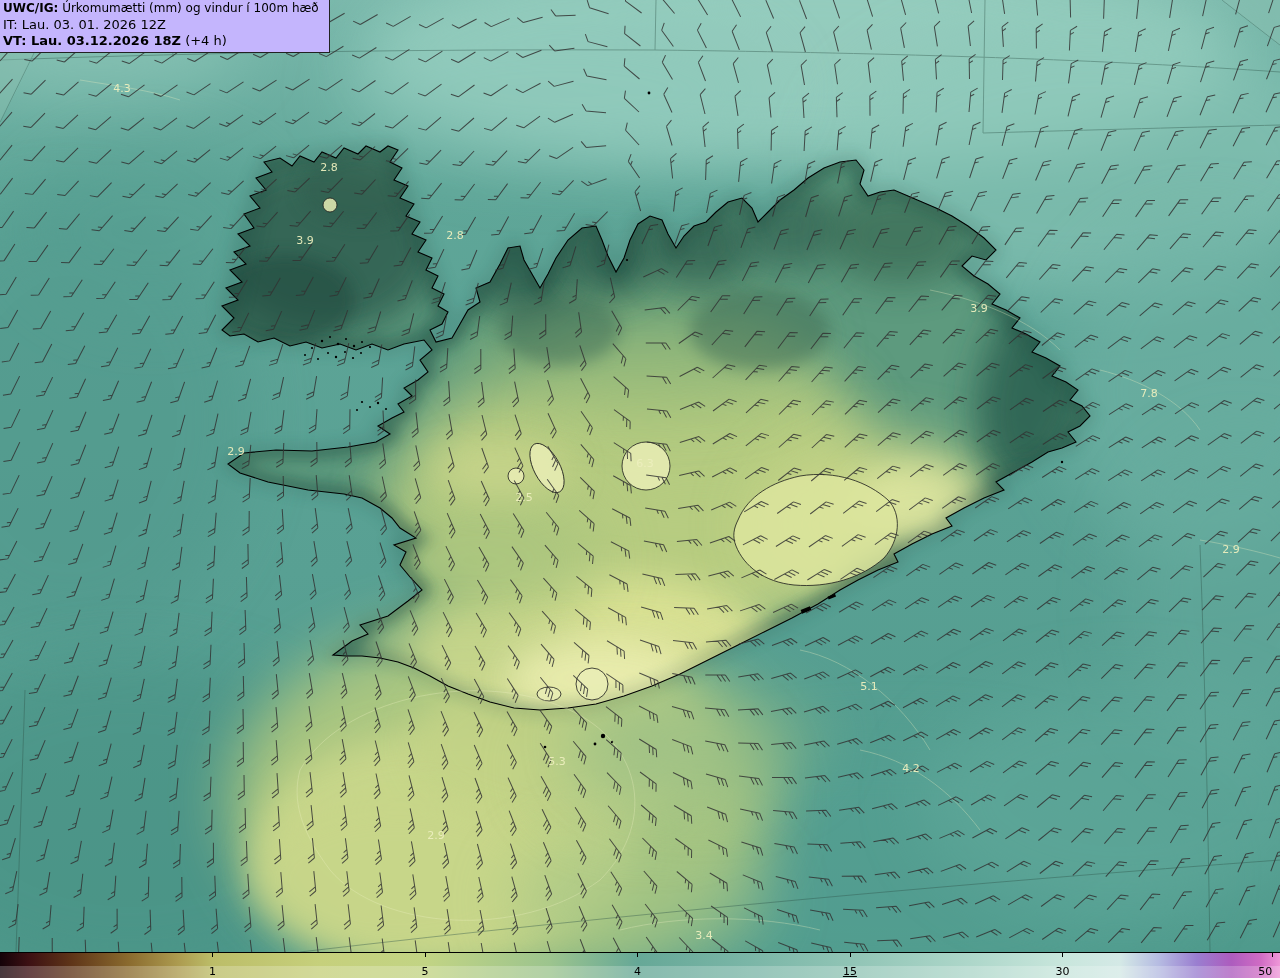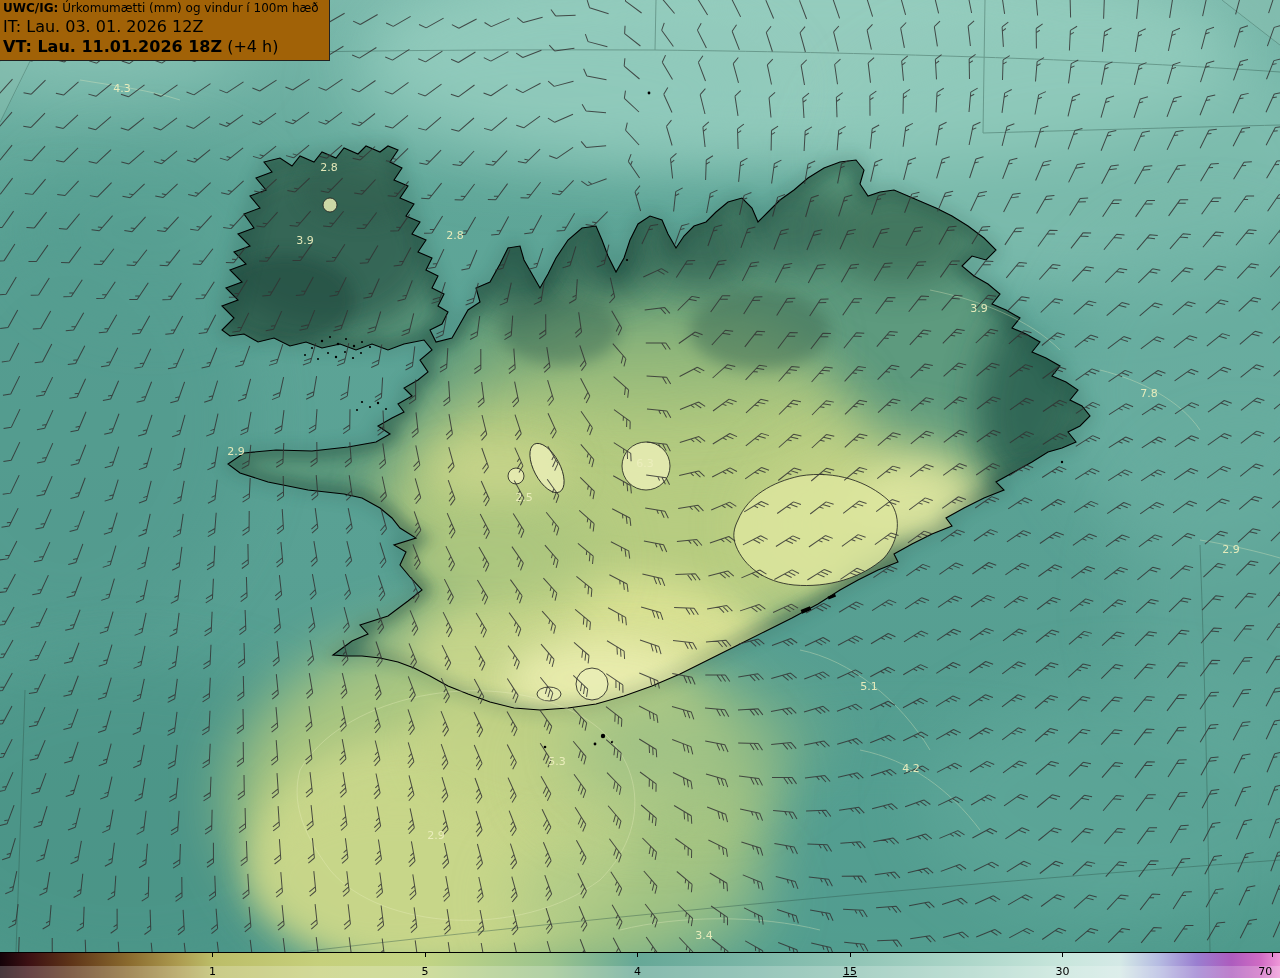--- a/index.html
+++ b/index.html
@@ -1,22 +1,22 @@
 <!DOCTYPE html>
 <html><head>
 <meta charset="utf-8">
 <style>
   *{margin:0;padding:0;box-sizing:border-box}
   html,body{width:1280px;height:978px;overflow:hidden;background:#fff;font-family:"DejaVu Sans",sans-serif}
   .stage{position:relative;width:1280px;height:978px}
   .map-svg{position:absolute;top:0;left:0;display:block}
-  .infobox{position:absolute;top:0;left:0;z-index:6;background:#a16207;padding:1px 10px 2px 3px;
+  .infobox{position:absolute;top:0;left:0;z-index:6;background:#c4b5fd;padding:1px 10px 2px 3px;
            font-size:12px;line-height:1.3;border-right:1px solid #222;border-bottom:1px solid #222;white-space:nowrap}
   .infobox .b{font-weight:bold}
-  .infobox .l2,.infobox .l3{font-size:16px}
+  .infobox .l2,.infobox .l3{font-size:13px}
   .colorbar-wrap{position:absolute;left:0;bottom:0;width:1280px;height:26px;border-top:1px solid #000;z-index:5}
   .colorbar{position:absolute;inset:0}
   .colorbar::after{content:"";position:absolute;left:0;right:0;bottom:0;height:12px;background:rgba(255,255,255,.22)}
   .cb-ticks{position:absolute;inset:0}
   .cb-tick{position:absolute;top:0;width:1px;height:4px;background:#000}
   .cb-label{position:absolute;bottom:0;transform:translateX(-50%);font-size:11px;color:#000}
   #barbs{stroke:#333;opacity:.85}
   #barbs path{fill:none;stroke-width:1}
   #labels{font-size:11px;text-anchor:middle;opacity:.95}
   .graticule{stroke:#2e5348;opacity:.4;fill:none;stroke-width:1}
@@ -1326,34 +1326,34 @@
         <text x="557" y="765">5.3</text>
         <text x="911" y="772">4.2</text>
         <text x="436" y="839">2.9</text>
         <text x="704" y="939">3.4</text>
       </g>
   </svg>
 
   <div class="infobox">
     <div class="l1"><span class="b">UWC/IG:</span> <span>Úrkomumætti (mm) og vindur í 100m hæð</span></div>
     <div class="l2">IT: Lau. 03. 01. 2026 12Z</div>
-    <div class="l3"><span class="b">VT: Lau. 11.01.2026 18Z</span><span> (+4 h)</span></div>
+    <div class="l3"><span class="b">VT: Lau. 03.12.2026 18Z</span><span> (+4 h)</span></div>
   </div>
 
   <div class="colorbar-wrap">
     <div class="colorbar" style="background: linear-gradient(to right, rgb(20, 2, 8) 0%, rgb(60, 16, 19) 2.2%, rgb(94, 52, 24) 5.5%, rgb(138, 106, 46) 10%, rgb(173, 156, 80) 14%, rgb(188, 189, 104) 16.6%, rgb(198, 208, 124) 25%, rgb(194, 212, 132) 33.2%, rgb(156, 196, 142) 43%, rgb(102, 168, 151) 49.8%, rgb(121, 181, 166) 58%, rgb(144, 196, 181) 66.4%, rgb(174, 215, 202) 76%, rgb(200, 230, 220) 83%, rgb(212, 233, 230) 87.5%, rgb(182, 188, 226) 90.5%, rgb(154, 126, 208) 93.5%, rgb(173, 92, 190) 96.2%, rgb(208, 108, 196) 98.5%, rgb(239, 151, 216) 100%);"></div>
     <div class="cb-ticks">
         <div class="cb-tick" style="left: 16.6%;"></div>
         <div class="cb-label" style="left: 16.6%;">1</div>
         <div class="cb-tick" style="left: 33.2%;"></div>
         <div class="cb-label" style="left: 33.2%;">5</div>
         <div class="cb-tick" style="left: 49.8%;"></div>
         <div class="cb-label" style="left: 49.8%;">4</div>
         <div class="cb-tick" style="left: 66.4%;"></div>
         <div class="cb-label" style="left: 66.4%; text-decoration: underline;">15</div>
         <div class="cb-tick" style="left: 83%;"></div>
         <div class="cb-label" style="left: 83%; margin-top: 39px;">30</div>
         <div class="cb-tick" style="left: 99.4%;"></div>
-        <div class="cb-label" style="left: 99.4%; transform: translateX(-100%);">70</div>
+        <div class="cb-label" style="left: 99.4%; transform: translateX(-100%);">50</div>
       </div>
   </div>
 
 </div>
 
 </body></html>

